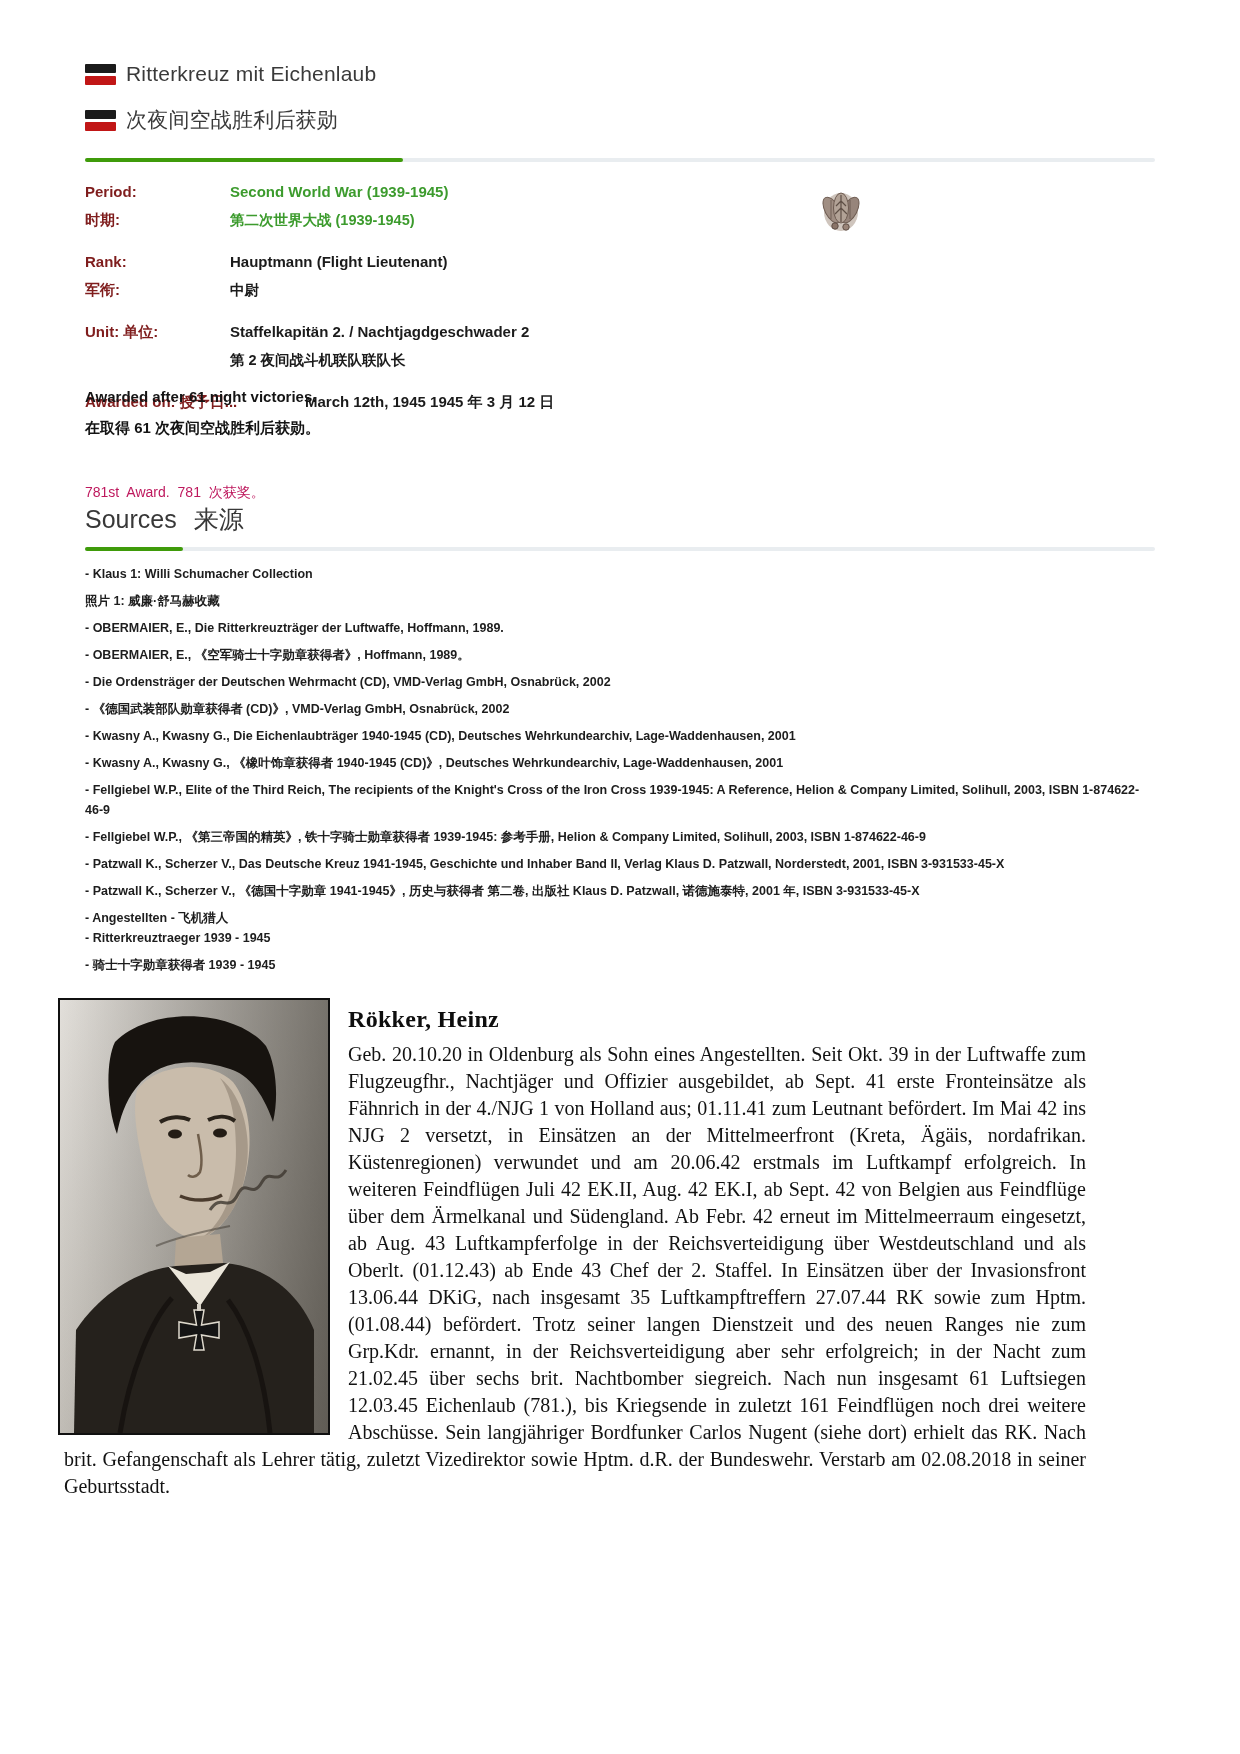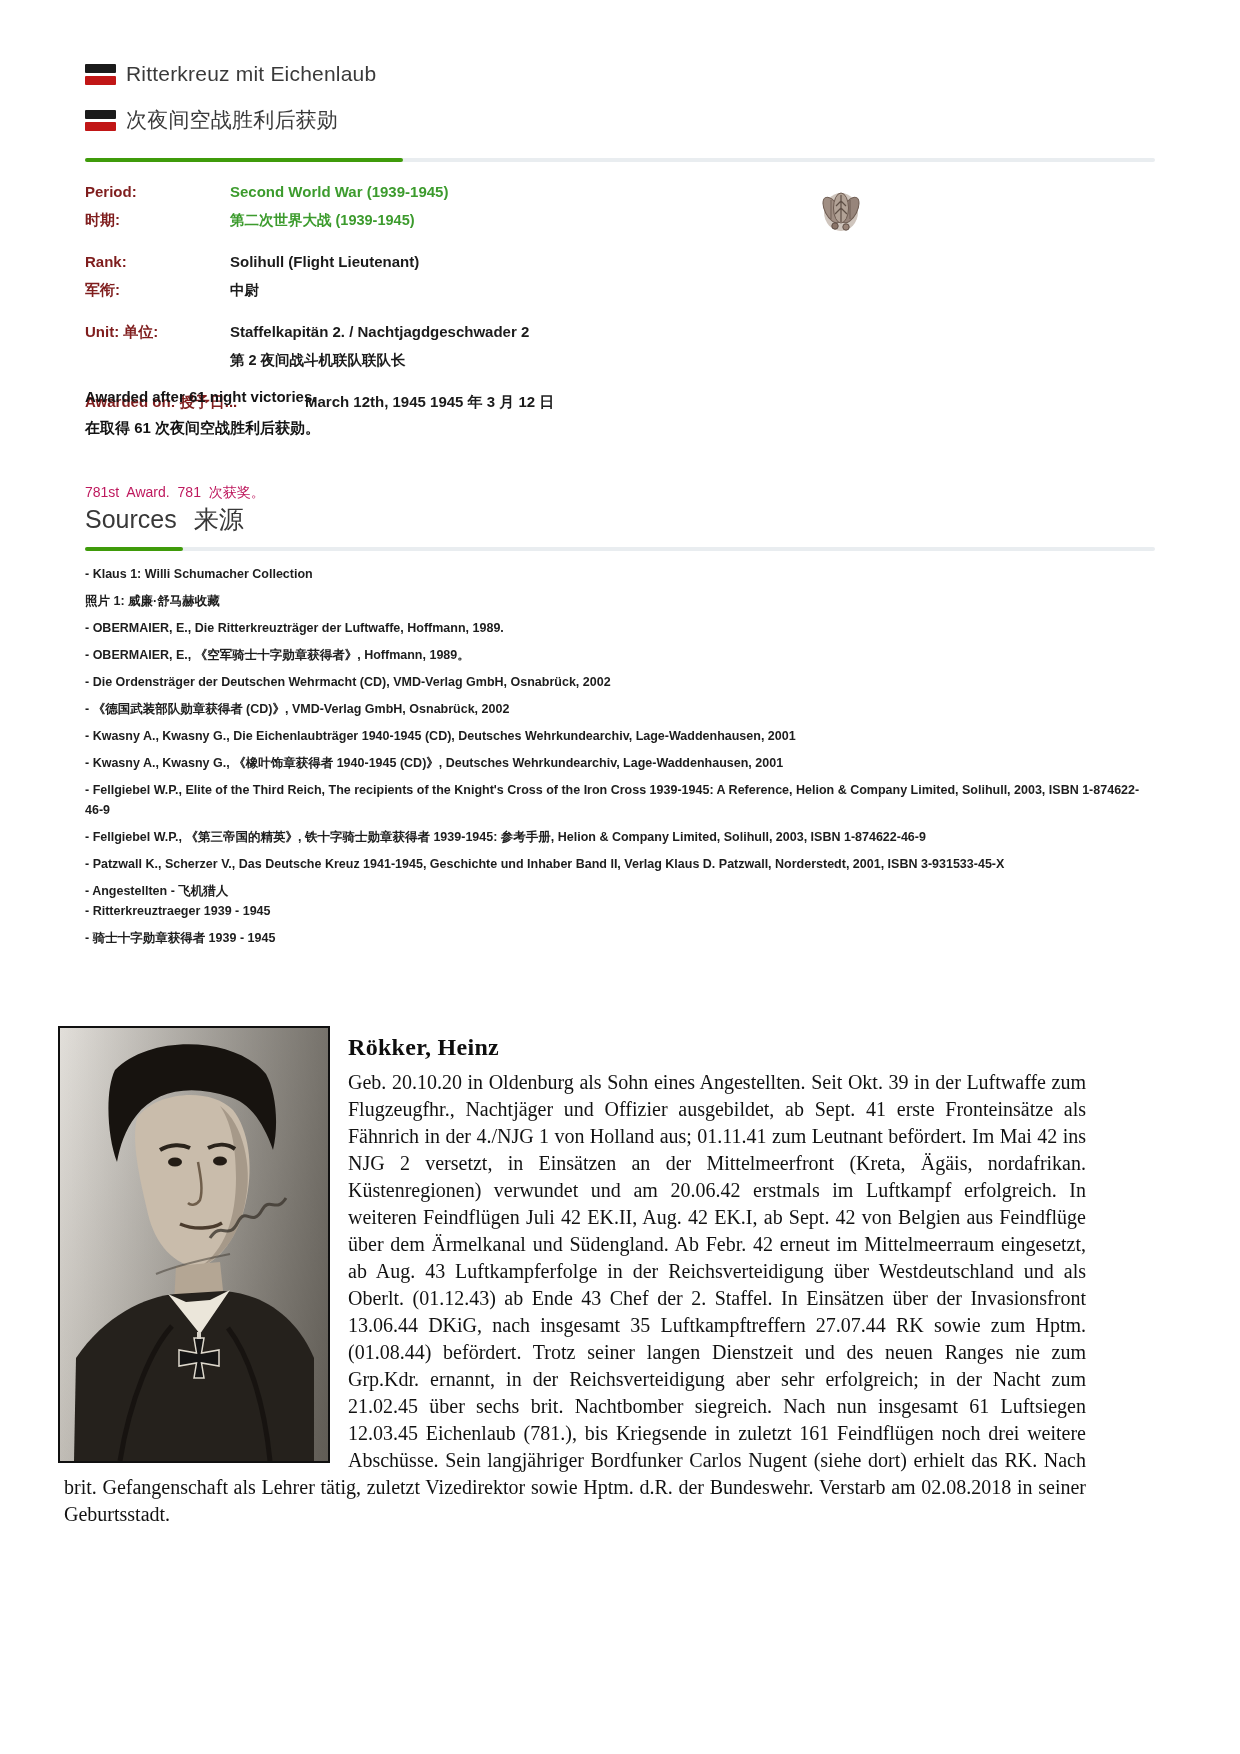--- a/index.html
+++ b/index.html
@@ -38,21 +38,21 @@
   .note{left:85px;font-size:15px;font-weight:600;color:#141414;}
   .note-small{left:85px;font-size:14px;font-weight:400;color:#be185d;word-spacing:4px;}
 
   
   .src-heading{left:85px;font-size:25px;color:#383838;font-weight:400;word-spacing:10px;}
   .sources-list{left:85px;width:1070px;}
   .src-item{font-size:12.5px;font-weight:700;color:#1d1d1d;line-height:20px;margin-bottom:7px;}
   .src-item.tight{margin-bottom:0px;}
 
   
-  .bio{left:58px;width:1028px;top:1020px;}
+  .bio{left:58px;width:1028px;top:992px;}
   .photo{
     float:left;width:268px;height:433px;
     margin:6px 18px 6px 0;
     border:2px solid #101010;
     background:#cfccc6;
     box-sizing:content-box;
   }
   .photo svg{display:block;}
   .bio-name{
     font-family:"Liberation Serif",serif;
@@ -115,21 +115,21 @@
       <div class="green-link zh">第二次世界大战 (1939-1945)</div>
     </div>
   </div>
 
   <div class="drow">
     <div class="dlabel">
       <div>Rank:</div>
       <div>军衔:</div>
     </div>
     <div class="dvalue">
-      <div>Solihull (Flight Lieutenant)</div>
+      <div>Hauptmann (Flight Lieutenant)</div>
       <div class="zh">中尉</div>
     </div>
   </div>
 
   <div class="drow">
     <div class="dlabel">
       <div>Unit:  单位:</div>
     </div>
     <div class="dvalue">
       <div>Staffelkapitän 2. / Nachtjagdgeschwader 2</div>
@@ -162,20 +162,21 @@
   <div class="src-item">照片 1: 威廉·舒马赫收藏</div>
   <div class="src-item">- OBERMAIER, E., Die Ritterkreuzträger der Luftwaffe, Hoffmann, 1989.</div>
   <div class="src-item">- OBERMAIER, E., 《空军骑士十字勋章获得者》, Hoffmann, 1989。</div>
   <div class="src-item">- Die Ordensträger der Deutschen Wehrmacht (CD), VMD-Verlag GmbH, Osnabrück, 2002</div>
   <div class="src-item">- 《德国武装部队勋章获得者 (CD)》, VMD-Verlag GmbH, Osnabrück, 2002</div>
   <div class="src-item">- Kwasny A., Kwasny G., Die Eichenlaubträger 1940-1945 (CD), Deutsches Wehrkundearchiv, Lage-Waddenhausen, 2001</div>
   <div class="src-item">- Kwasny A., Kwasny G., 《橡叶饰章获得者 1940-1945 (CD)》, Deutsches Wehrkundearchiv, Lage-Waddenhausen, 2001</div>
   <div class="src-item">- Fellgiebel W.P., Elite of the Third Reich, The recipients of the Knight's Cross of the Iron Cross 1939-1945: A Reference, Helion &amp; Company Limited, Solihull, 2003, ISBN 1-874622-46-9</div>
   <div class="src-item">- Fellgiebel W.P., 《第三帝国的精英》, 铁十字骑士勋章获得者 1939-1945: 参考手册, Helion &amp; Company Limited, Solihull, 2003, ISBN 1-874622-46-9</div>
   <div class="src-item">- Patzwall K., Scherzer V., Das Deutsche Kreuz 1941-1945, Geschichte und Inhaber Band II, Verlag Klaus D. Patzwall, Norderstedt, 2001, ISBN 3-931533-45-X</div>
+  <div class="src-item">- Patzwall K., Scherzer V., 《德国十字勋章 1941-1945》, 历史与获得者 第二卷, 出版社 Klaus D. Patzwall, 诺德施泰特, 2001 年, ISBN 3-931533-45-X</div>
   <div class="src-item tight">- Angestellten  - 飞机猎人</div>
   <div class="src-item">- Ritterkreuztraeger 1939 - 1945</div>
   <div class="src-item">- 骑士十字勋章获得者 1939 - 1945</div>
 </div>
 
 <div class="abs bio">
 
   <div class="photo">
     <svg width="268" height="433" viewBox="0 0 268 433">
       <defs>

